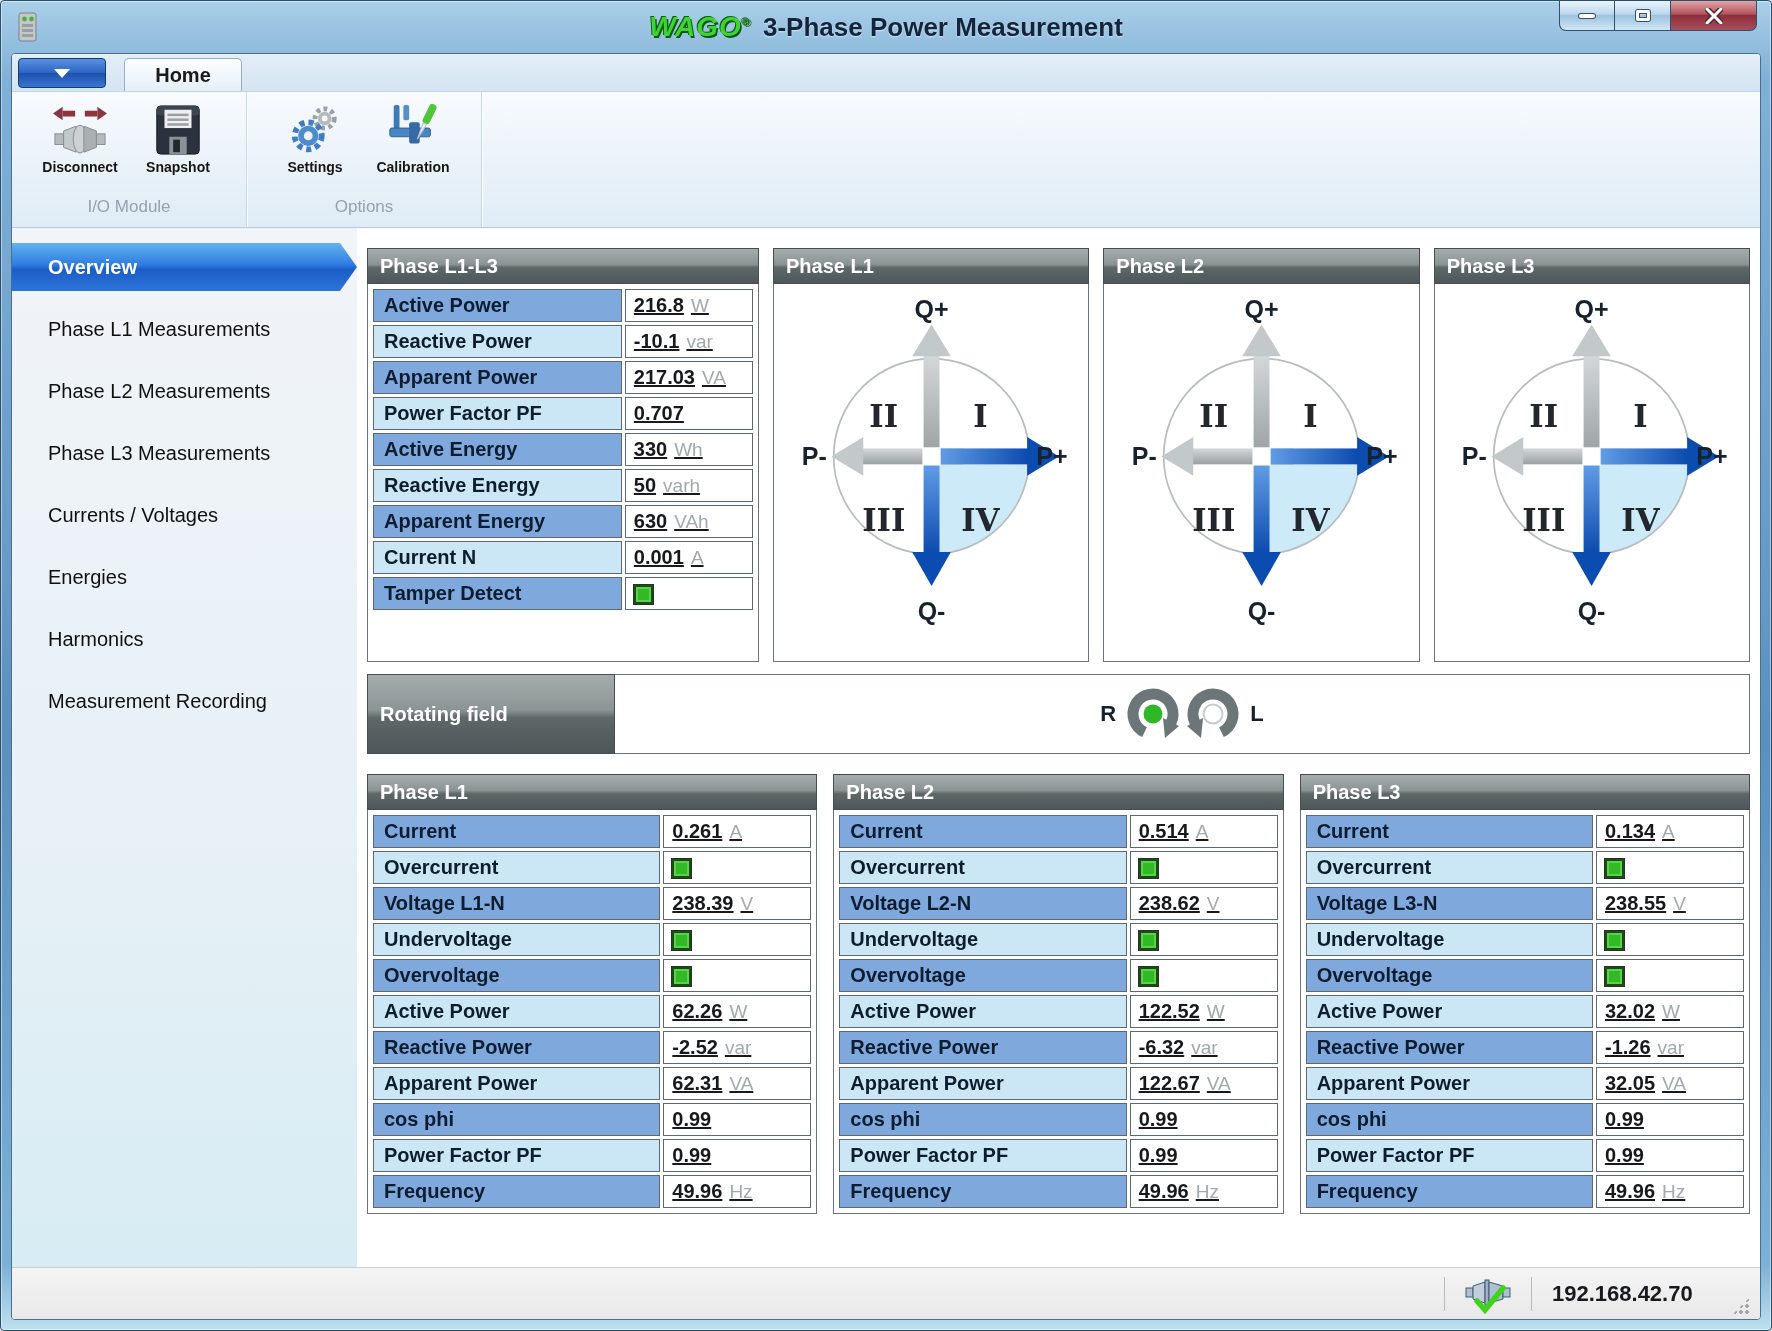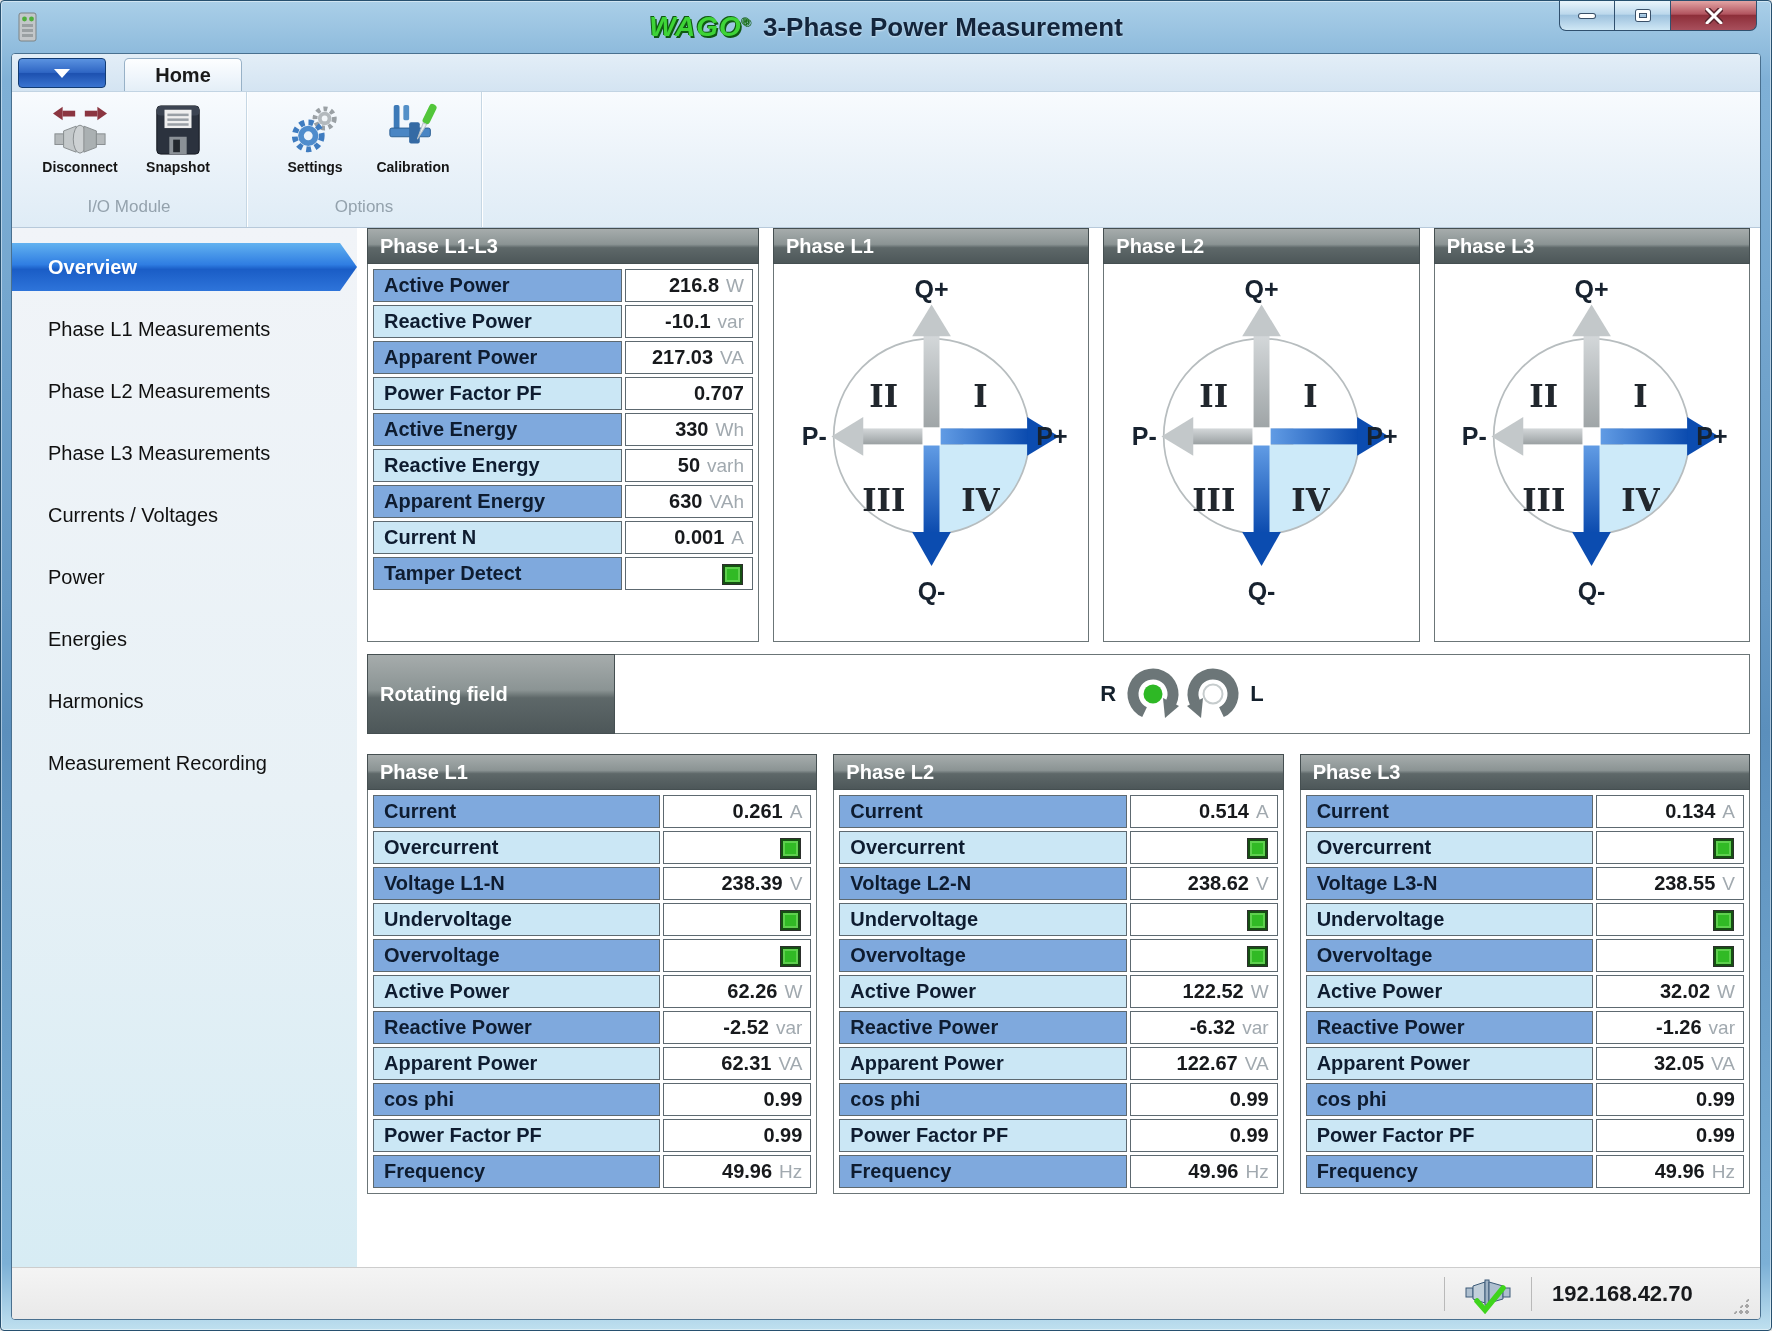--- a/index.html
+++ b/index.html
@@ -51,42 +51,42 @@
   .rgroup-label { height:30px; text-align:center; font-size:17px; color:#94a2ad; padding-bottom:6px; }
 
   
   .main { flex:1; display:flex; overflow:hidden; }
   .sidebar { width:345px; flex:none; background:linear-gradient(180deg,#f1f4f8 0%,#e8f1f6 55%,#d7ecf4 100%); padding-top:8px; }
   .sb-item { height:62px; display:flex; align-items:center; padding-left:36px; font-size:20px; color:#101010; }
   .sb-item.selected { height:48px; margin:7px 0; padding-left:36px; color:#fff; font-weight:600;
     background:linear-gradient(180deg,#62b2f0 0%,#2f7de2 45%,#1a5dc6 55%,#2e74da 100%);
     clip-path:polygon(0 0, calc(100% - 17px) 0, 100% 50%, calc(100% - 17px) 100%, 0 100%); }
 
-  .content { flex:1; background:#fff; padding:0 10px 0 10px; overflow:hidden; }
+  .content { flex:1; background:#fff; padding:20px 10px 0 10px; overflow:hidden; }
 
   .row-top { display:flex; gap:14px; height:414px; }
   .panel { display:flex; flex-direction:column; }
   .panel-hd { height:36px; flex:none; display:flex; align-items:center; padding-left:12px;
     background:linear-gradient(180deg,#a6acac 0%,#8b9494 45%,#5e6869 55%,#4d5759 100%);
     border:1px solid #454f51; color:#fff; font-size:20px; font-weight:700; }
   .panel-bd { flex:1; border:1px solid #6b7577; border-top:none; background:#fff; padding:2px; }
   .panel-overview { width:392px; flex:none; }
   .quad-panels { flex:1; display:flex; gap:14px; }
   .quad-panels .panel { flex:1; }
   .quad-bd { text-align:center; padding-top:4px; }
   .quad-bd svg { width:88%; max-height:360px; }
   .axlbl { font:bold 22px "Liberation Sans",sans-serif; fill:#17222f; }
   .qn { font:bold 27px "DejaVu Serif",serif; fill:#21272d; }
 
   table.meas { width:100%; border-collapse:separate; border-spacing:3px; }
   table.meas td { height:33px; border:1px solid #5d6970; font-size:20px; }
   td.lbl { width:66%; padding:2px 10px; font-weight:600; color:#0e1c30; }
   td.lbl.dark { background:#7fa9dd; }
   td.lbl.light { background:#cbe7f5; }
-  td.val { background:#fff; text-align:right; padding:2px 8px; font-weight:700; color:#17191c; }
+  td.val { background:#fff; padding:2px 8px; font-weight:700; color:#17191c;text-decoration:underline; }
   .unit { font-weight:400; color:#a1a9af; margin-left:7px; font-size:19px; }
   .led { display:inline-block; width:19px; height:19px; background:#31ba25; border:2px solid #155012;
     box-shadow:0 0 0 1px #2c2f2c, inset 0 0 0 2px #5ed04e; vertical-align:middle; margin-right:2px; }
 
   .row-rot { display:flex; height:80px; margin-top:12px; }
   .rot-label { width:248px; flex:none; display:flex; align-items:center; padding-left:12px;
     background:linear-gradient(180deg,#a6acac 0%,#8b9494 45%,#5e6869 55%,#4d5759 100%);
     border:1px solid #454f51; color:#fff; font-size:20px; font-weight:700; }
   .rot-box { flex:1; border:1px solid #6b7577; border-left:none; background:#fff; display:flex; align-items:center; justify-content:center; gap:8px; }
   .rot-dir-label { font-size:22px; font-weight:700; color:#14202c; }
@@ -221,23 +221,20 @@
             <span>Phase L1 Measurements</span>
           </div>
           <div class="sb-item">
             <span>Phase L2 Measurements</span>
           </div>
           <div class="sb-item">
             <span>Phase L3 Measurements</span>
           </div>
           <div class="sb-item">
             <span>Currents / Voltages</span>
-          </div>
-          <div class="sb-item">
-            <span>Power</span>
           </div>
           <div class="sb-item">
             <span>Energies</span>
           </div>
           <div class="sb-item">
             <span>Harmonics</span>
           </div>
           <div class="sb-item">
             <span>Measurement Recording</span>
           </div>

